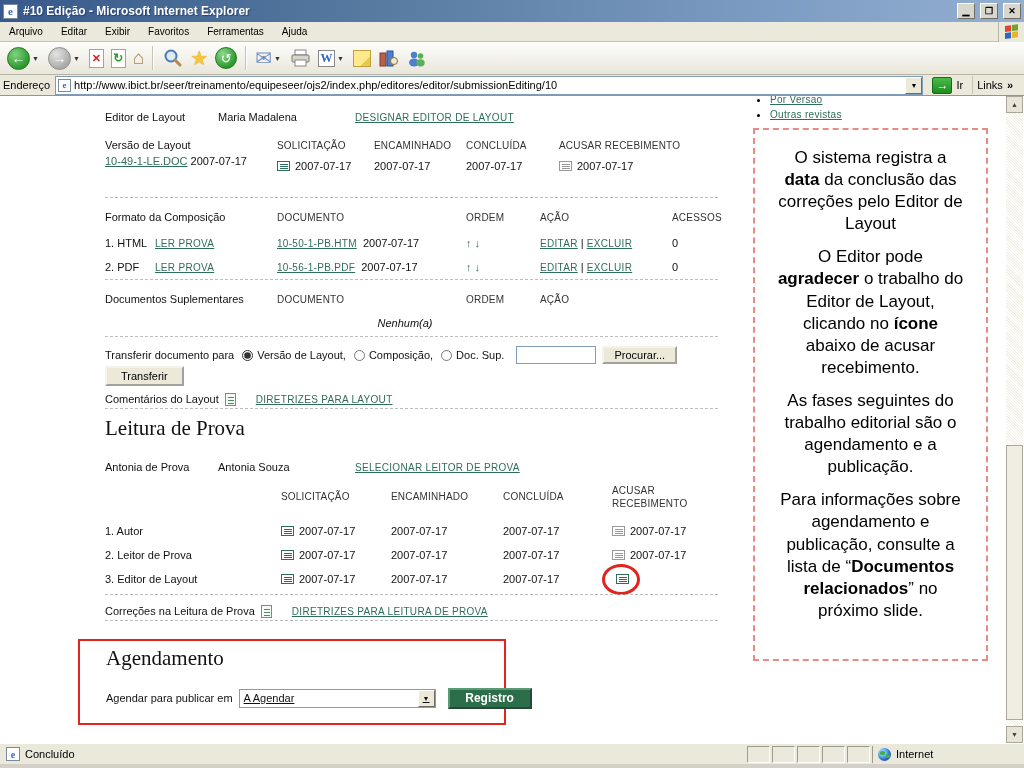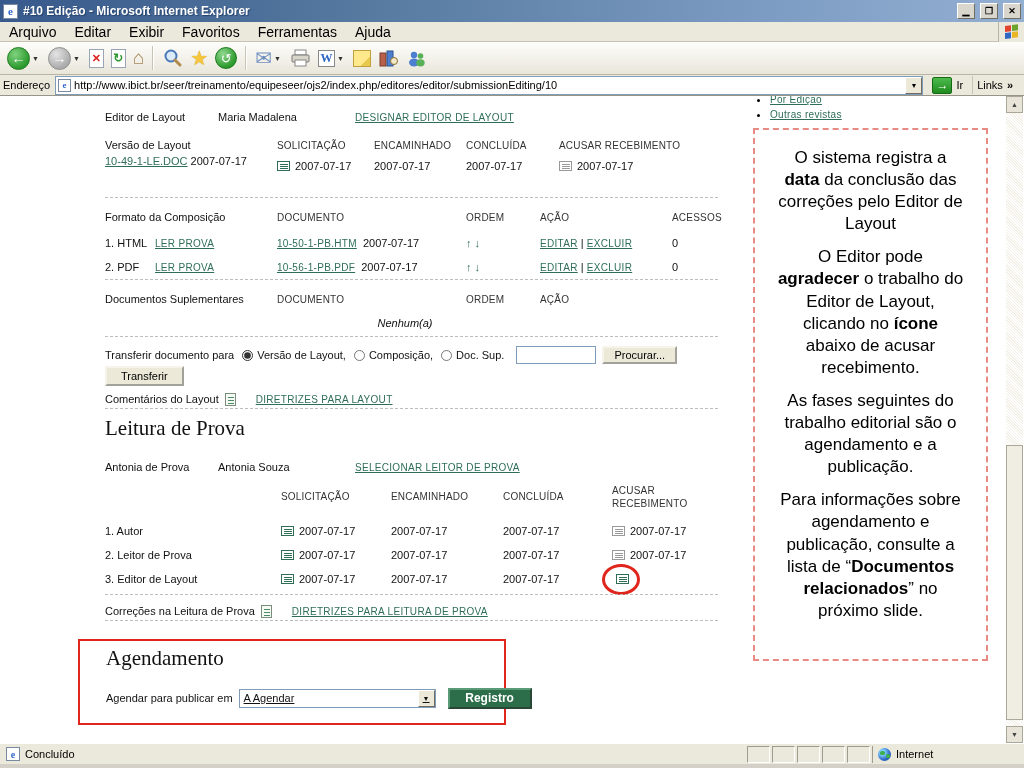--- a/index.html
+++ b/index.html
@@ -9,21 +9,21 @@
 
   
   .titlebar { height:22px; background:linear-gradient(to right,#37598C,#55799F 35%,#7D9CC3 75%,#93AFD2);
     display:flex; align-items:center; padding:0 3px; color:#fff; font-weight:bold; font-size:12px; gap:5px; }
   .ie-ic { width:15px; height:15px; background:#fff; border:1px solid #7a8aa0; position:relative;
     display:flex; align-items:center; justify-content:center; color:#2E66C9; font-weight:bold;
     font-size:11px; font-family:"Liberation Serif",serif; }
   .title-text { flex:1; text-shadow:1px 1px 1px #23406b; white-space:nowrap; overflow:hidden; }
   .winbtn { width:18px; height:16px; background:#D9D6CD; border:1px solid; border-color:#fff #6f6d64 #6f6d64 #fff;
     font-size:9px; line-height:14px; text-align:center; color:#000; }
-  .menubar { height:20px; background:#EBE8DC; display:flex; align-items:center; font-size:14px;
+  .menubar { height:20px; background:#EBE8DC; display:flex; align-items:center; font-size:10px;
     border-bottom:1px solid #C6C3B5; }
   .menubar .mitem { padding:2px 9px; }
   .winflag { margin-left:auto; width:26px; height:20px; border-left:1px solid #b8b5a6; background:#EBE8DC;
     display:flex; align-items:center; justify-content:center; }
   .flaggrid { width:14px; height:13px; display:grid; grid-template-columns:6px 6px; grid-template-rows:6px 6px; gap:1px; transform:skewY(-8deg); }
   .flaggrid i:nth-child(1){background:#E2432F}.flaggrid i:nth-child(2){background:#6DA42C}
   .flaggrid i:nth-child(3){background:#2F66C4}.flaggrid i:nth-child(4){background:#E8B526}
   .toolbar { height:33px; background:linear-gradient(#FDFDFB,#E9E6DA); border-bottom:1px solid #B9B5A4;
     display:flex; align-items:center; padding:0 4px; gap:1px; }
   .tbtn { display:flex; align-items:center; padding:2px 3px; }
@@ -373,21 +373,21 @@
       <span>Agendar para publicar em</span>
       <span class="sel">
         <span>A Agendar</span>
         <span class="sel-btn">▼</span>
       </span>
       <span class="btn-green">Registro</span>
     </div>
   </div>
 
   <ul class="sblist abs">
-    <li><span class="a act">Por Edição</span></li>
+    <li><span class="a act">Por Versão</span></li>
     <li><span class="a act">Outras revistas</span></li>
   </ul>
 
   <div class="notepanel abs">
     <p><span>O sistema registra a </span><b>data</b><span> da conclusão das correções pelo Editor de Layout</span></p>
     <p><span>O Editor pode </span><b>agradecer</b><span> o trabalho do Editor de Layout, clicando no </span><b>ícone</b><span> abaixo de acusar recebimento.</span></p>
     <p>As fases seguintes do trabalho editorial são o agendamento e a publicação.</p>
     <p><span>Para informações sobre agendamento e publicação, consulte a lista de “</span><b>Documentos relacionados</b><span>” no próximo slide.</span></p>
   </div>
 

